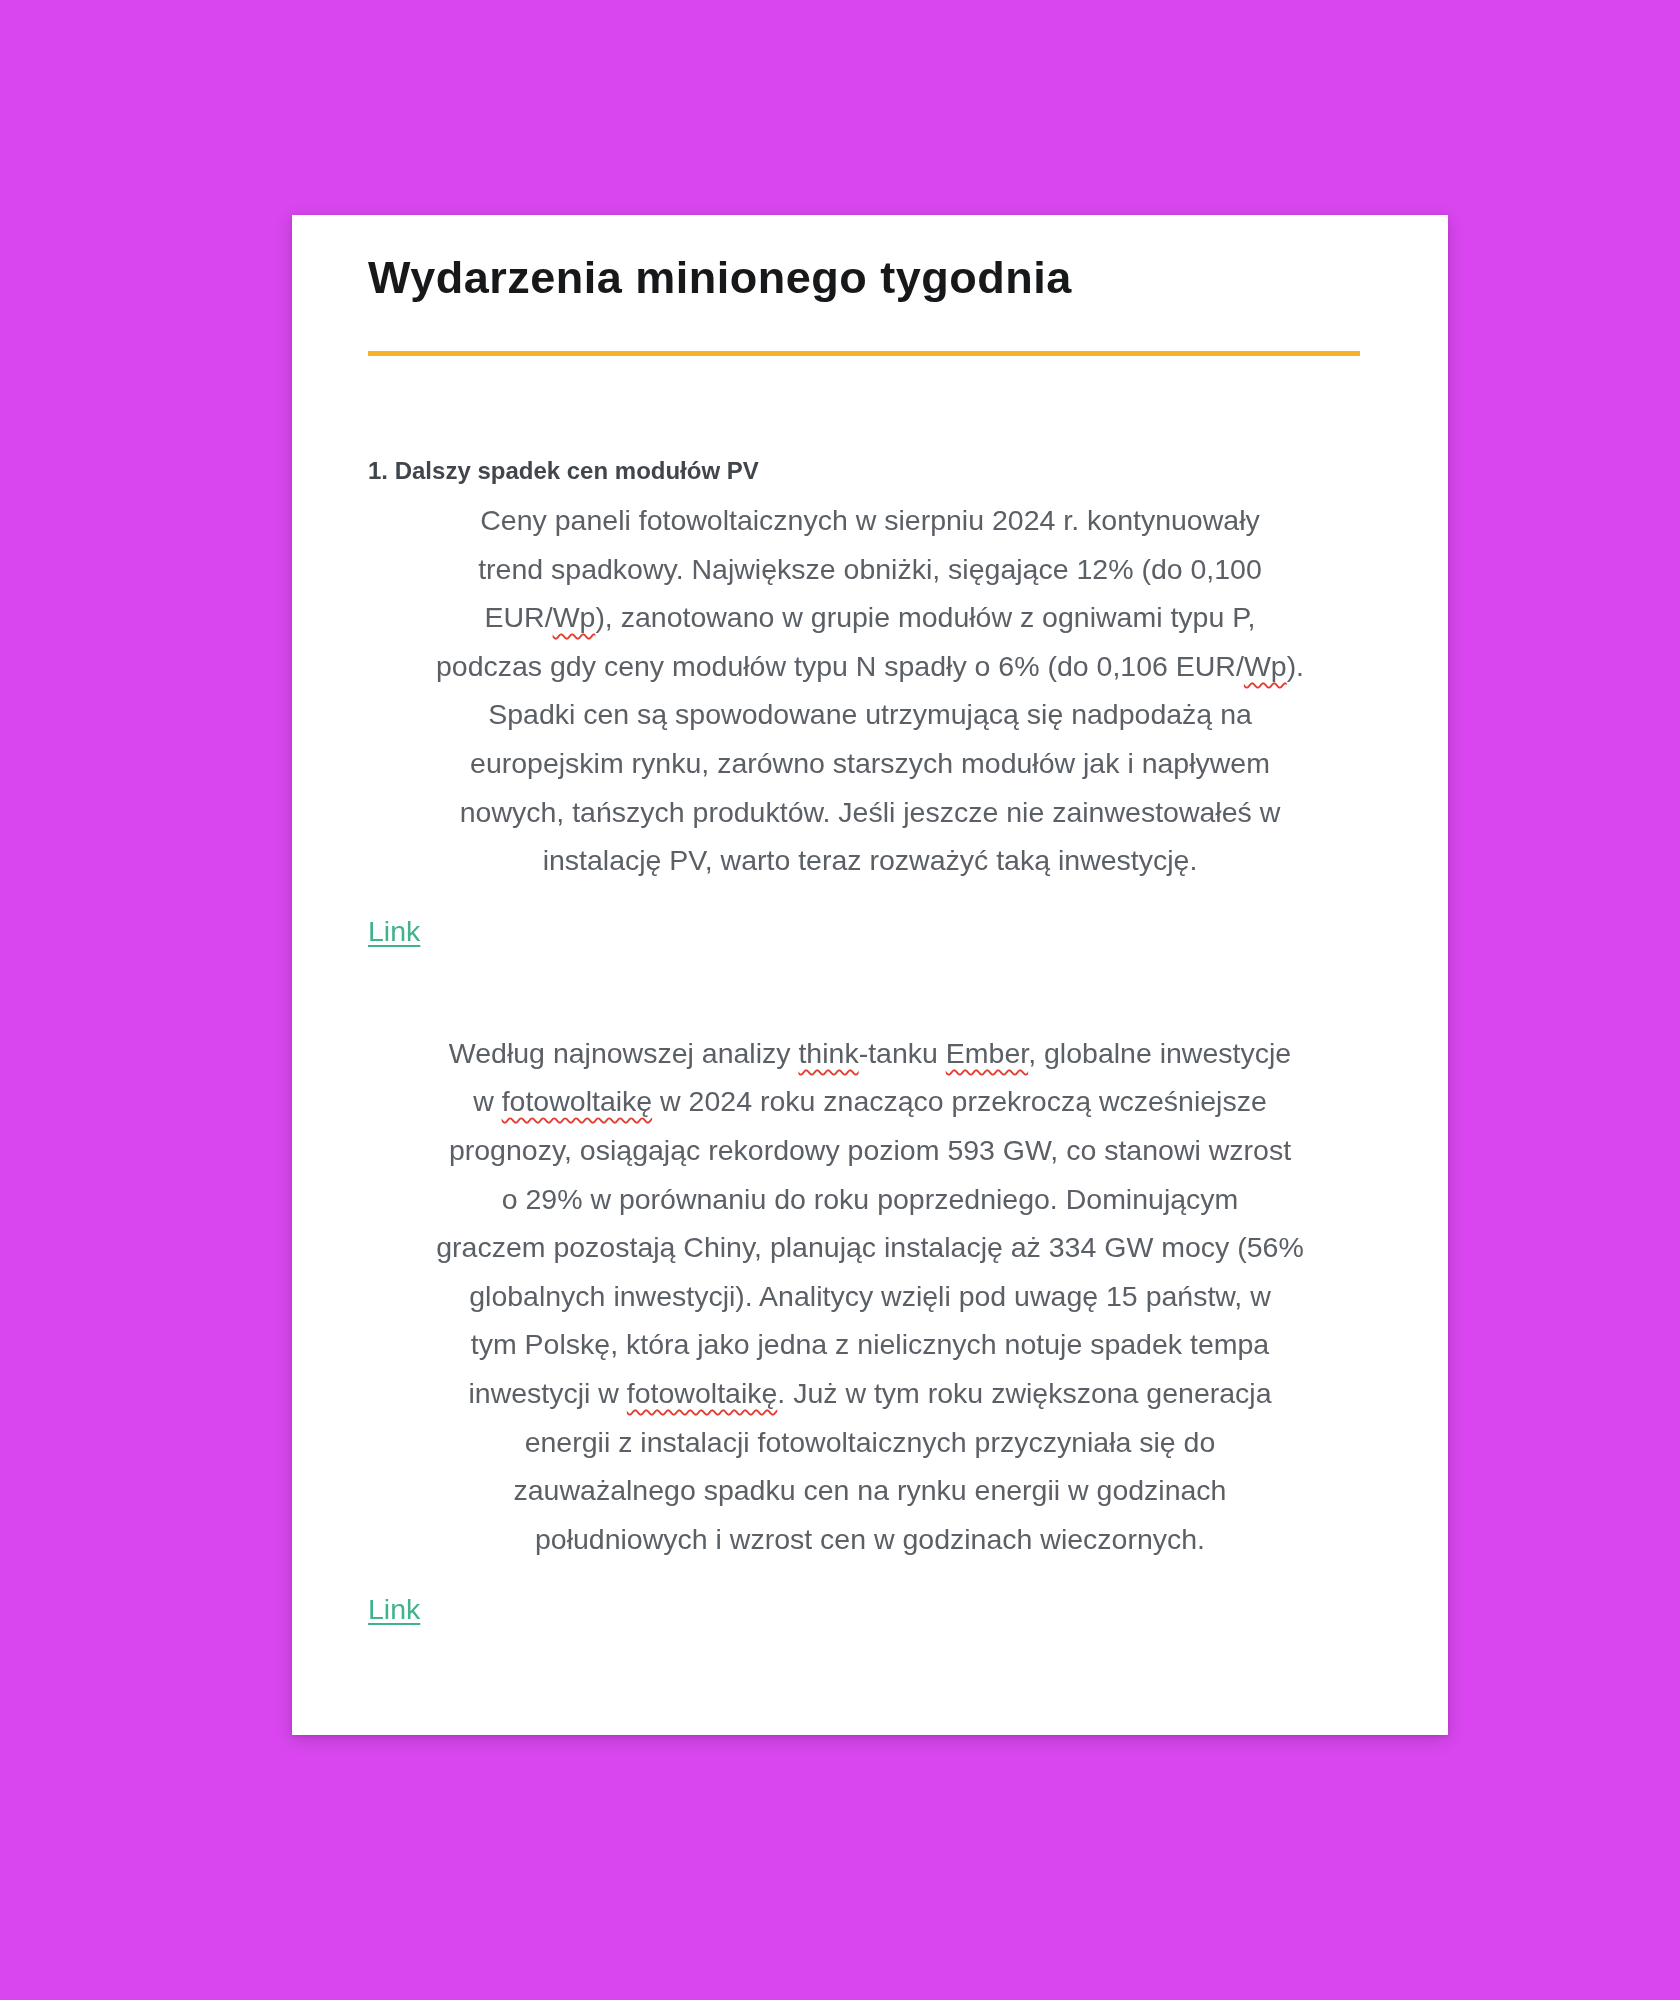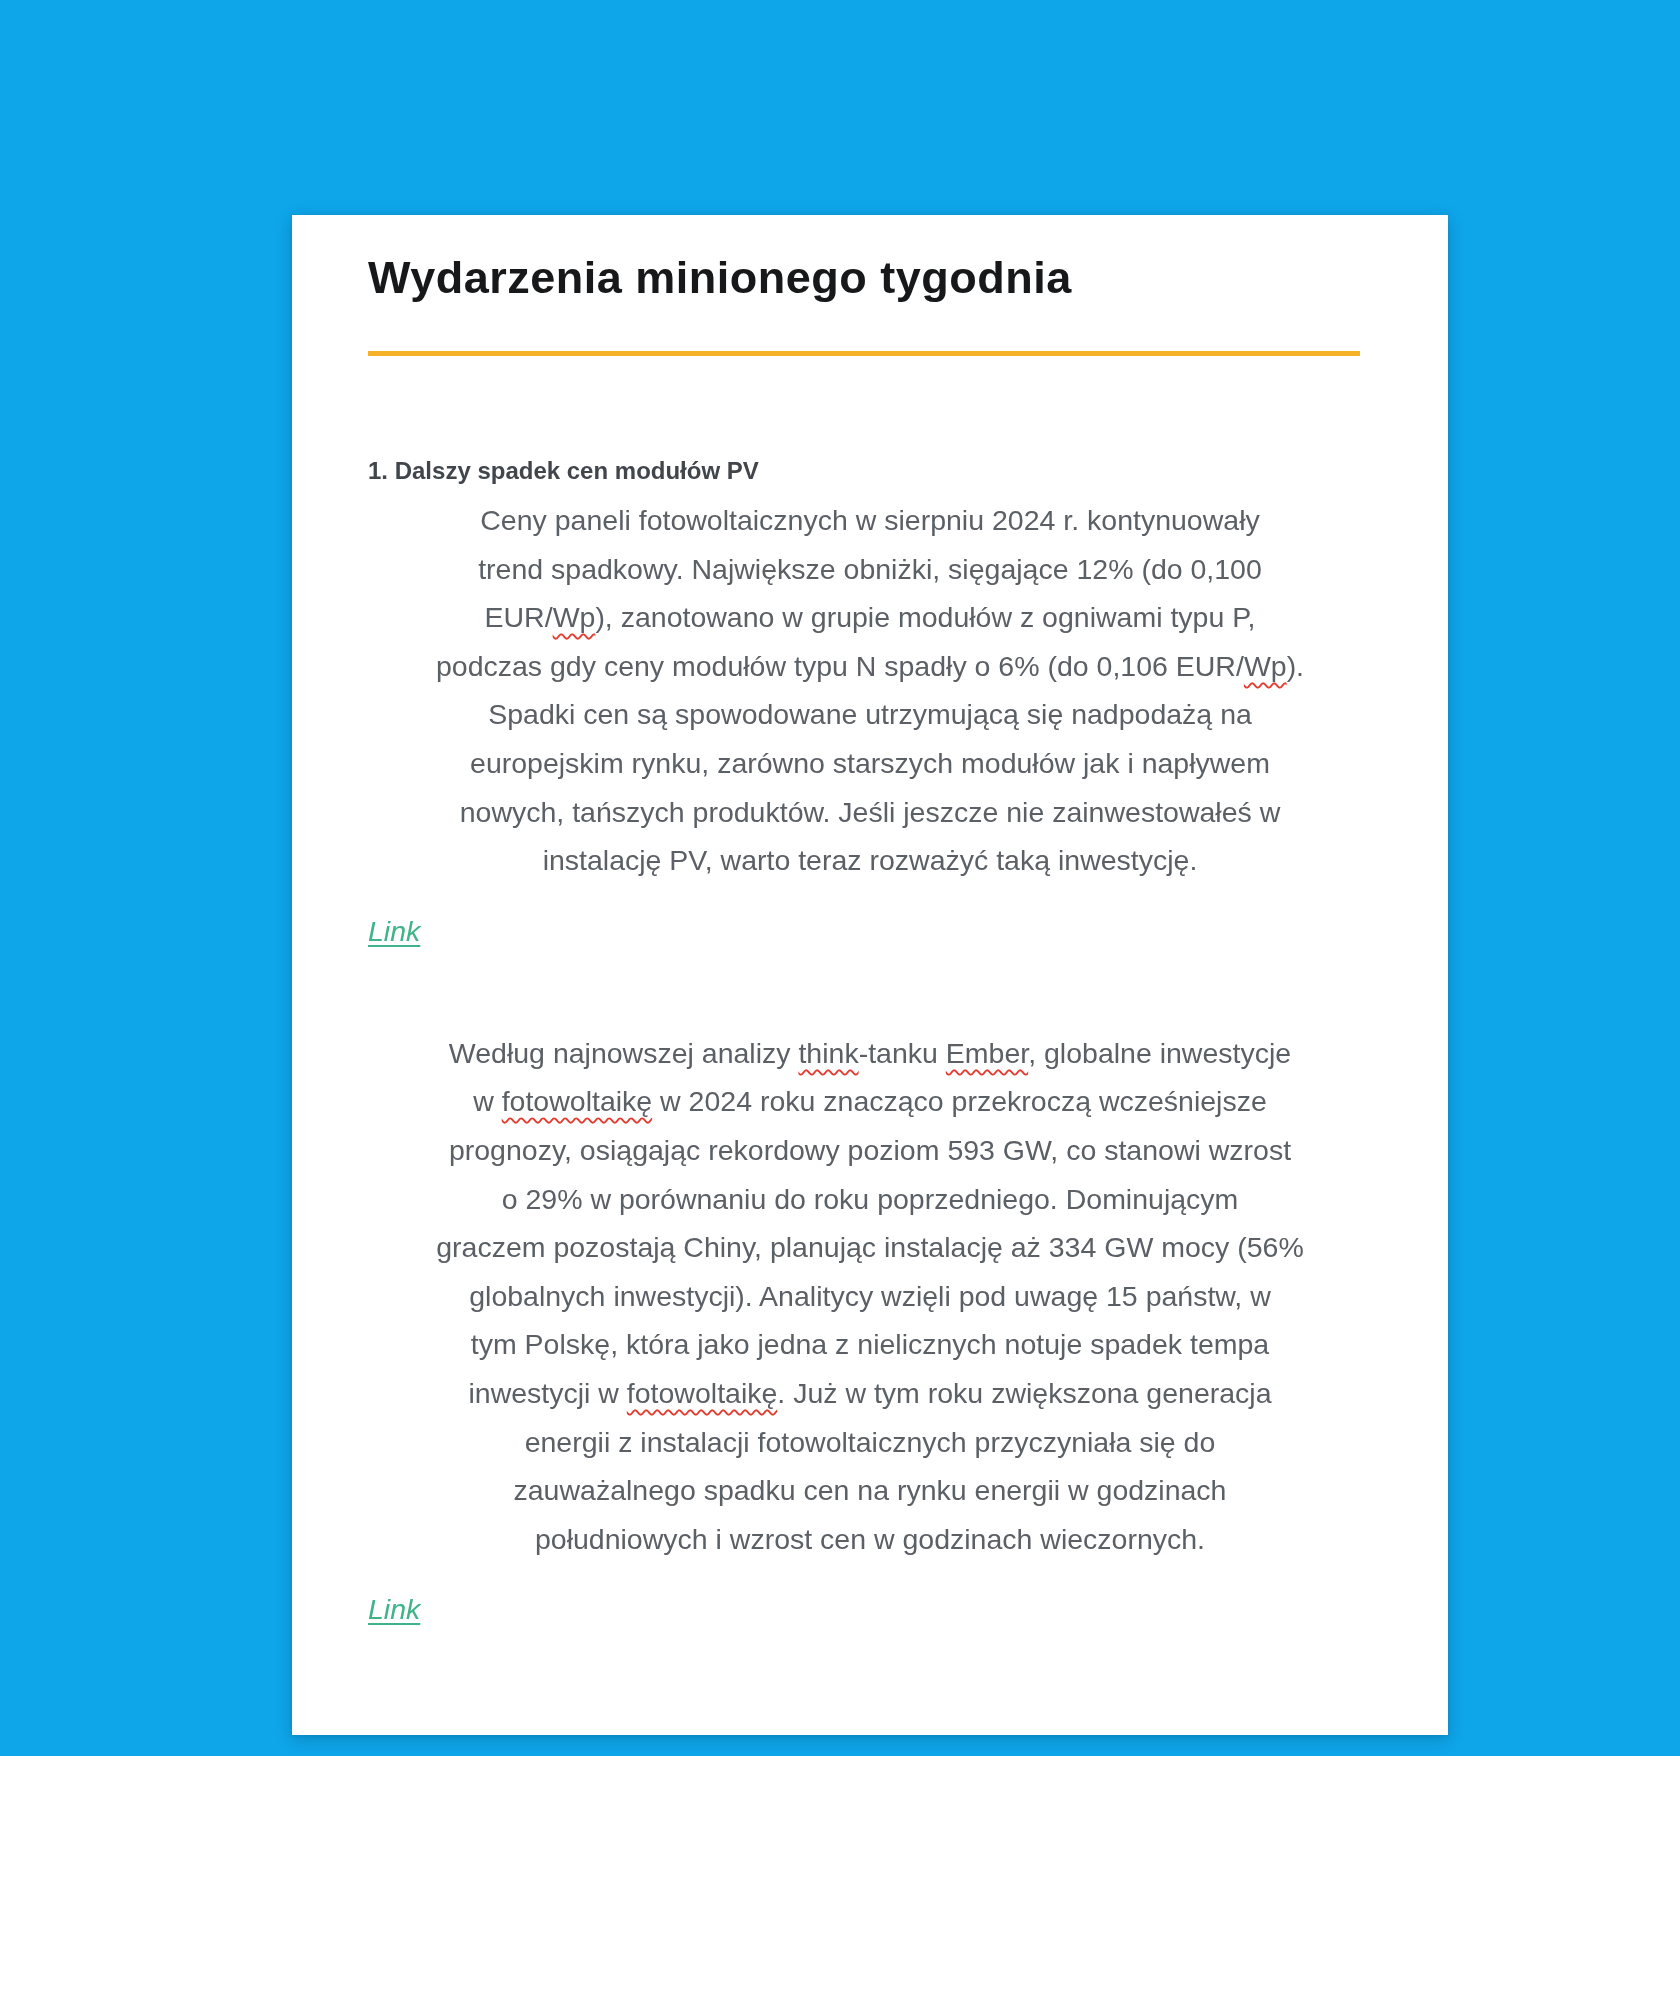--- a/index.html
+++ b/index.html
@@ -3,22 +3,22 @@
 <meta charset="utf-8">
 <style>
   * { margin: 0; padding: 0; box-sizing: border-box; }
   html, body {
     background: #ffffff;
     font-family: "Liberation Sans", "DejaVu Sans", sans-serif;
   }
   .page {
     position: relative;
     width: 1680px;
-    height: 1756px;
-    background: #0ea5e9;
+    height: 2000px;
+    background: #d946ef;
     overflow: hidden;
   }
   .card {
     position: absolute;
     left: 292px;
     top: 215px;
     width: 1156px;
     min-height: 1520px;
     background: #ffffff;
     box-shadow: 0 4px 16px rgba(0,0,0,0.18), 0 1px 4px rgba(0,0,0,0.08);
@@ -53,21 +53,21 @@
     font-weight: 400;
     color: #5b6066;
     text-align: center;
   }
   .spell-error {
     text-decoration: underline wavy #e23d30;
     text-decoration-thickness: 2px;
     text-underline-offset: 6px;
     text-decoration-skip-ink: none;
   }
-  .section-link-row { margin-top: 26px; font-style: italic; }
+  .section-link-row { margin-top: 26px; }
   .section-link {
     font-size: 28.5px;
     line-height: 40px;
     color: #3fb389;
     text-decoration: underline;
     text-decoration-thickness: 2px;
     text-underline-offset: 4px;
     cursor: pointer;
   }
 </style>

